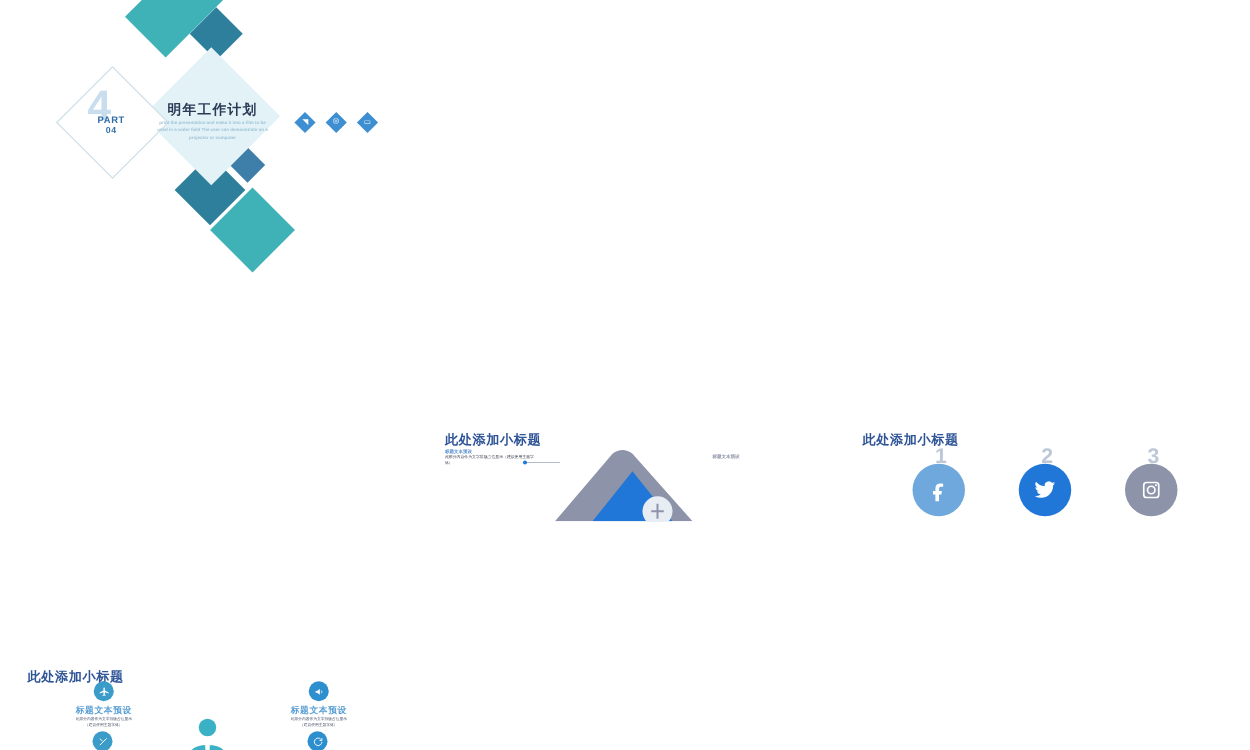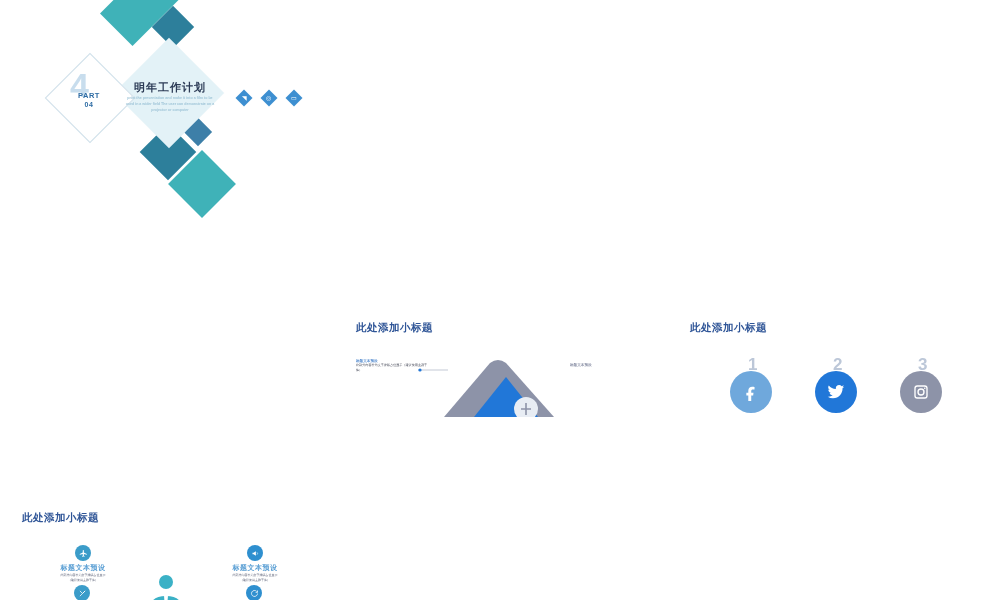--- a/index.html
+++ b/index.html
@@ -17,21 +17,21 @@
     width:1000px;height:600px;
     background:#ececec;
   }
   .slide{
     position:relative;
     background:#ffffff;
     overflow:hidden;
   }
   
   .sub-title{
-    position:absolute;left:22px;top:4px;
+    position:absolute;left:22px;top:28px;
     font-size:10.5px;font-weight:bold;color:#2f5597;
     letter-spacing:.5px;white-space:nowrap;
   }
   .tiny{font-size:3.1px;line-height:1.45;color:#5a5a6e;text-align:center;}
 
   
   .chev{position:absolute;}
   .chev1{left:68px;top:-42px;width:215px;height:66px;}
   .chev1 .shape{
     position:absolute;inset:0;background:#2e7ed4;

